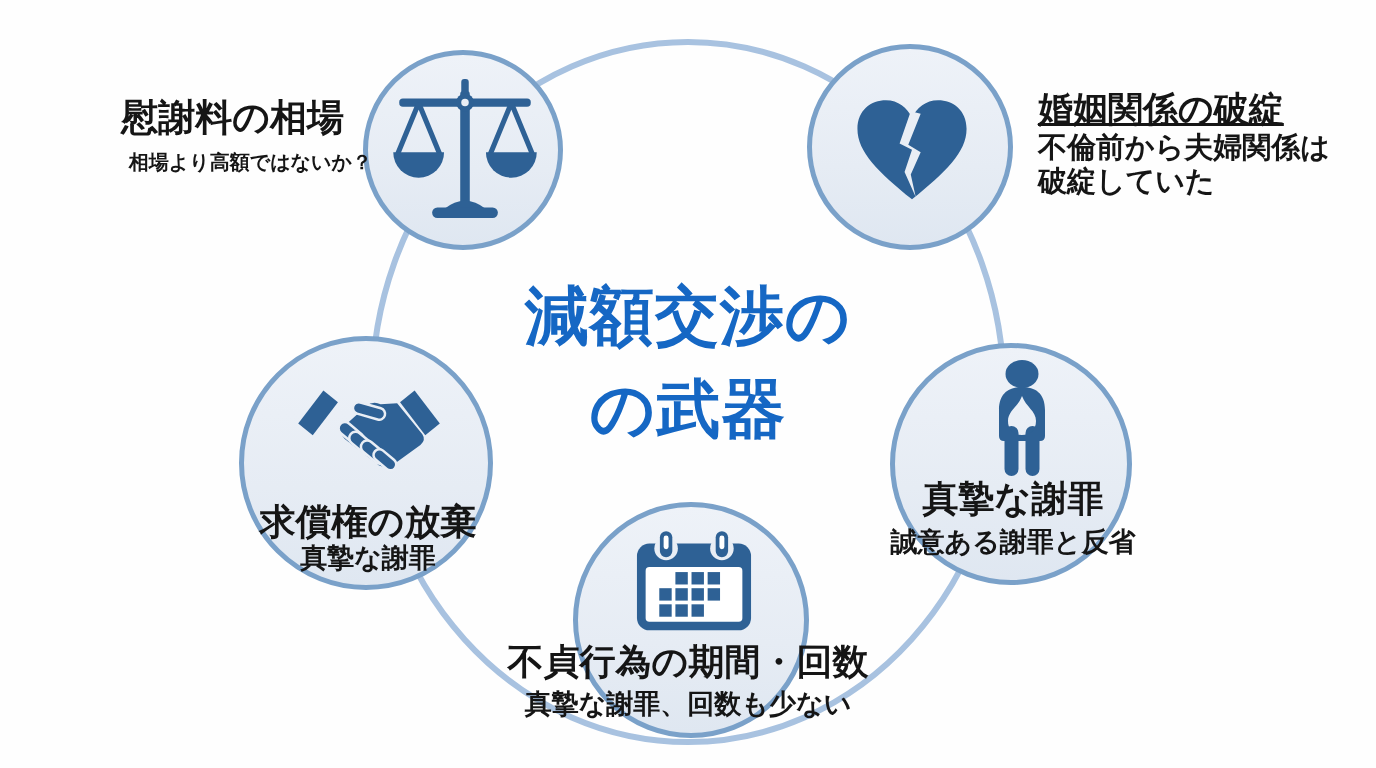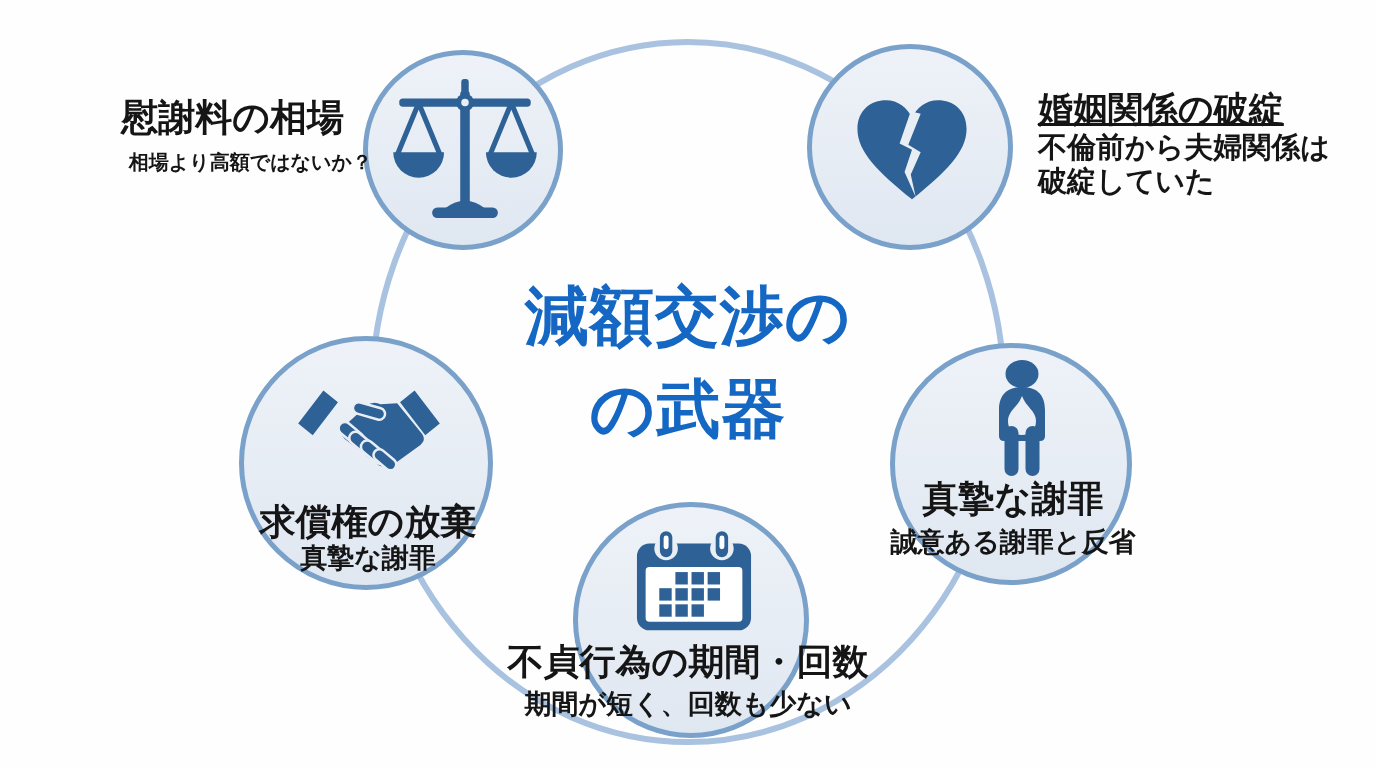--- a/index.html
+++ b/index.html
@@ -177,21 +177,21 @@
     <span class="d">破綻していた</span>
   </div>
 
   <div class="label" id="label-shazai">
     <span class="t">真摯な謝罪</span>
     <span class="d">誠意ある謝罪と反省</span>
   </div>
 
   <div class="label" id="label-kikan">
     <span class="t">不貞行為の期間・回数</span>
-    <span class="d">期間が短く、回数も少ない</span>
+    <span class="d">真摯な謝罪、回数も少ない</span>
   </div>
 
   <div class="label" id="label-kyusho">
     <span class="t">求償権の放棄</span>
     <span class="d">真摯な謝罪</span>
   </div>
 
 </div>
 
 </body></html>

